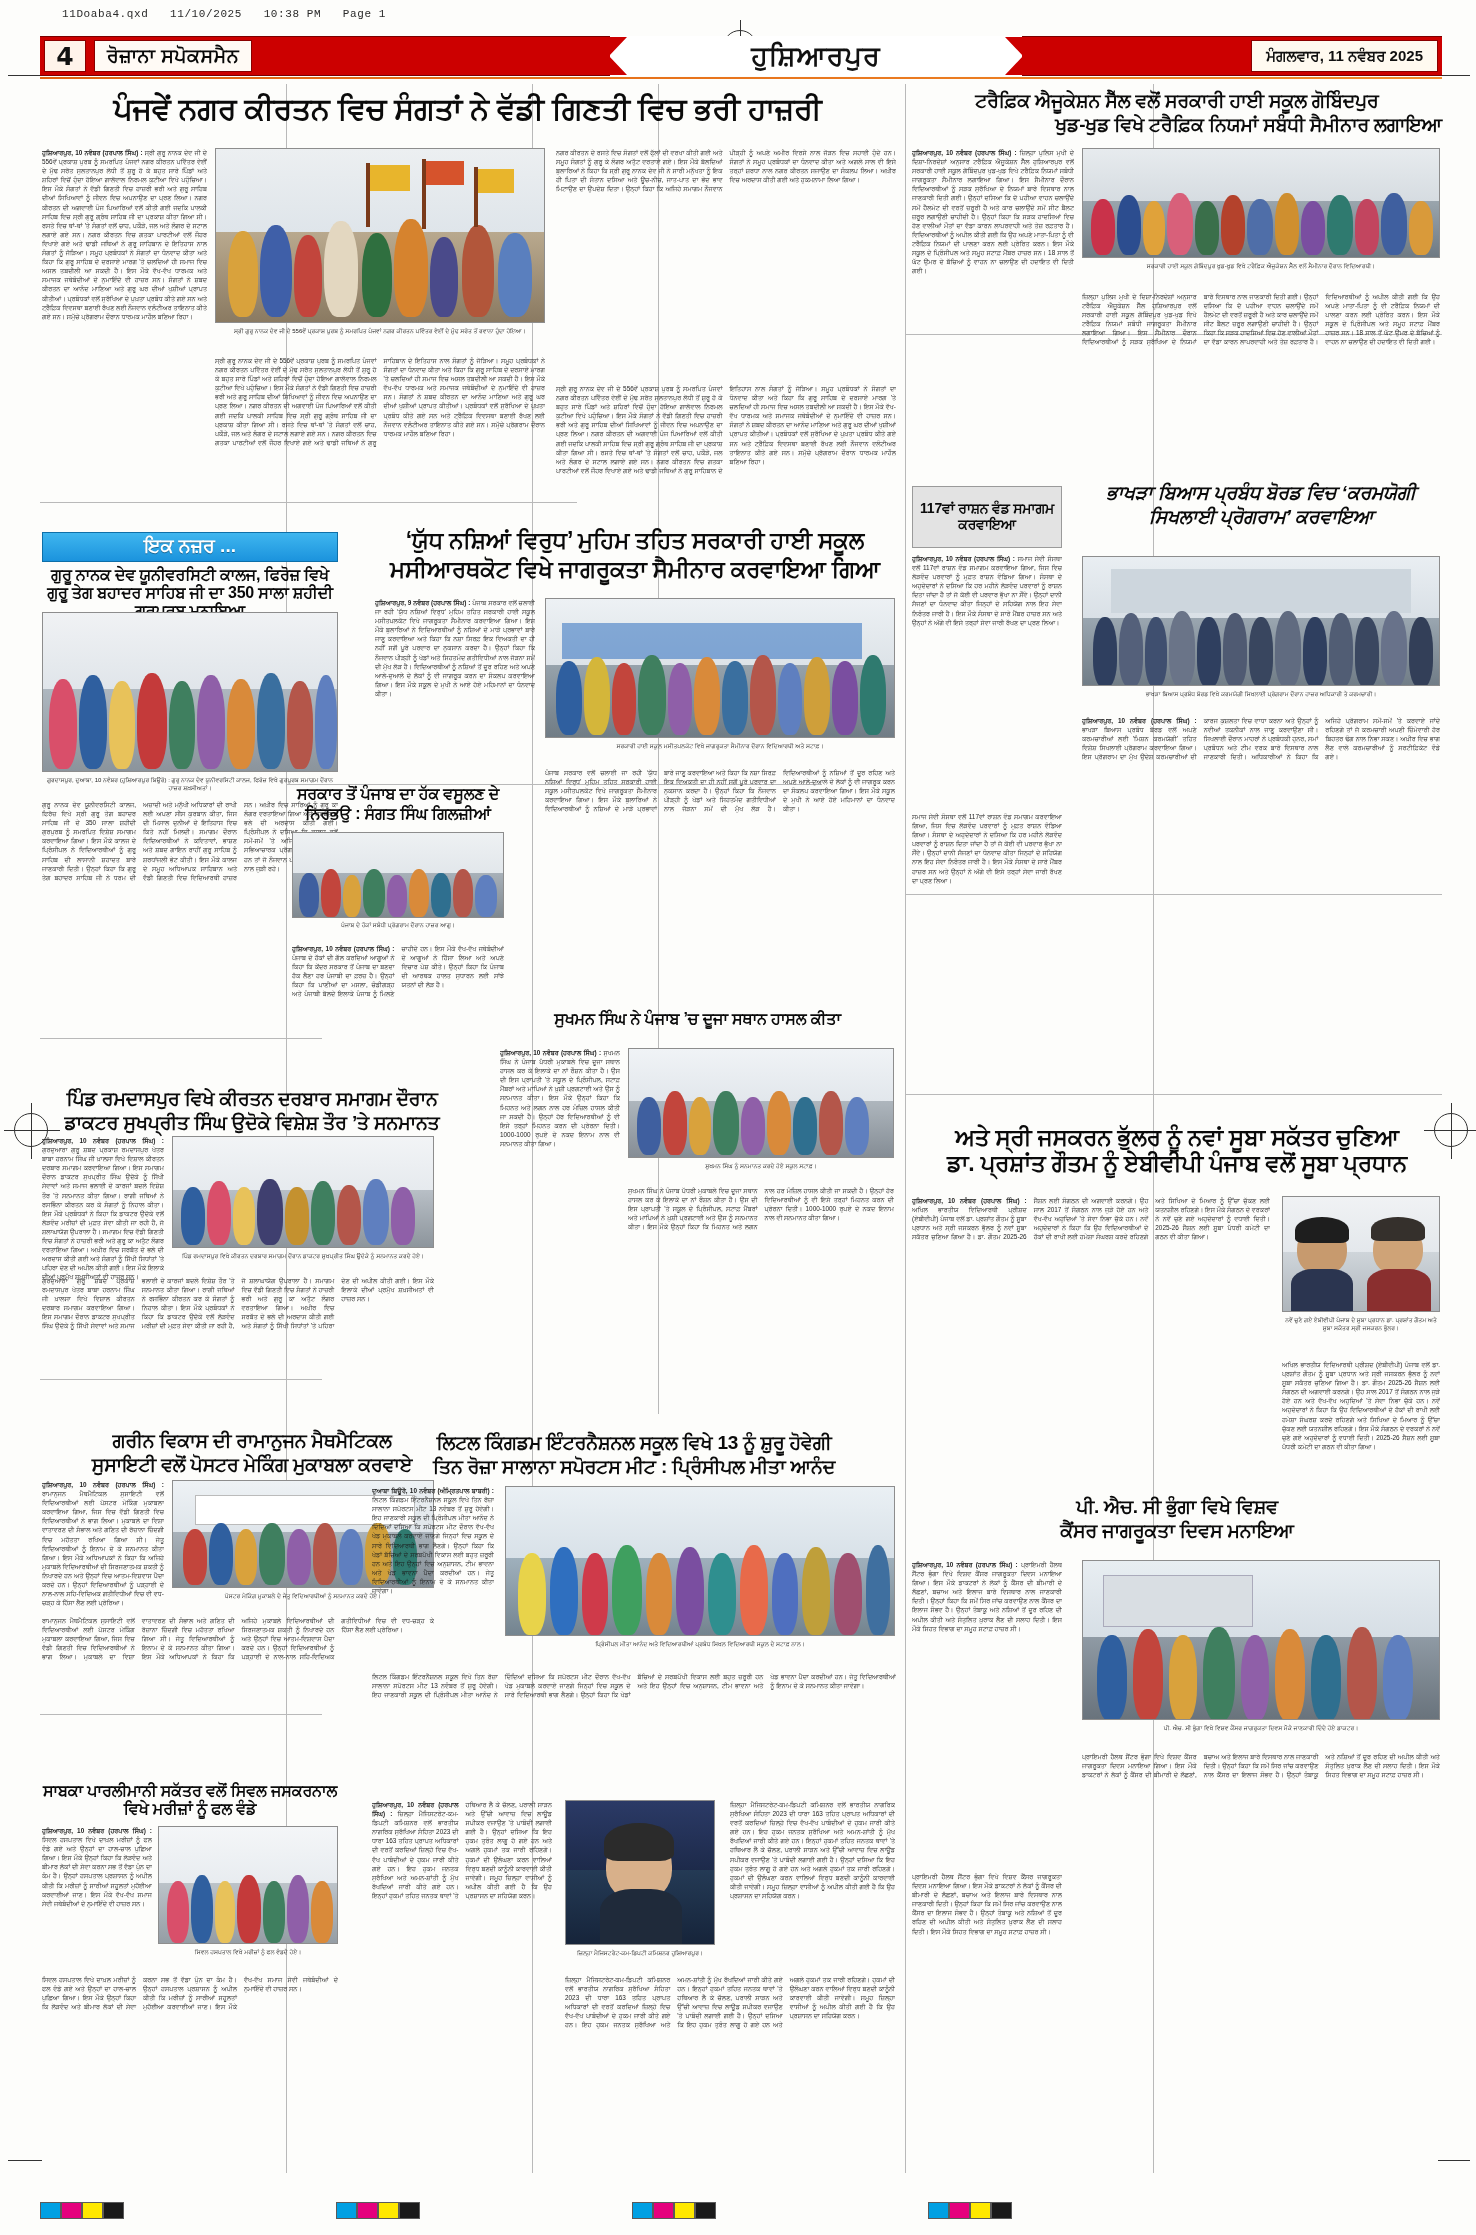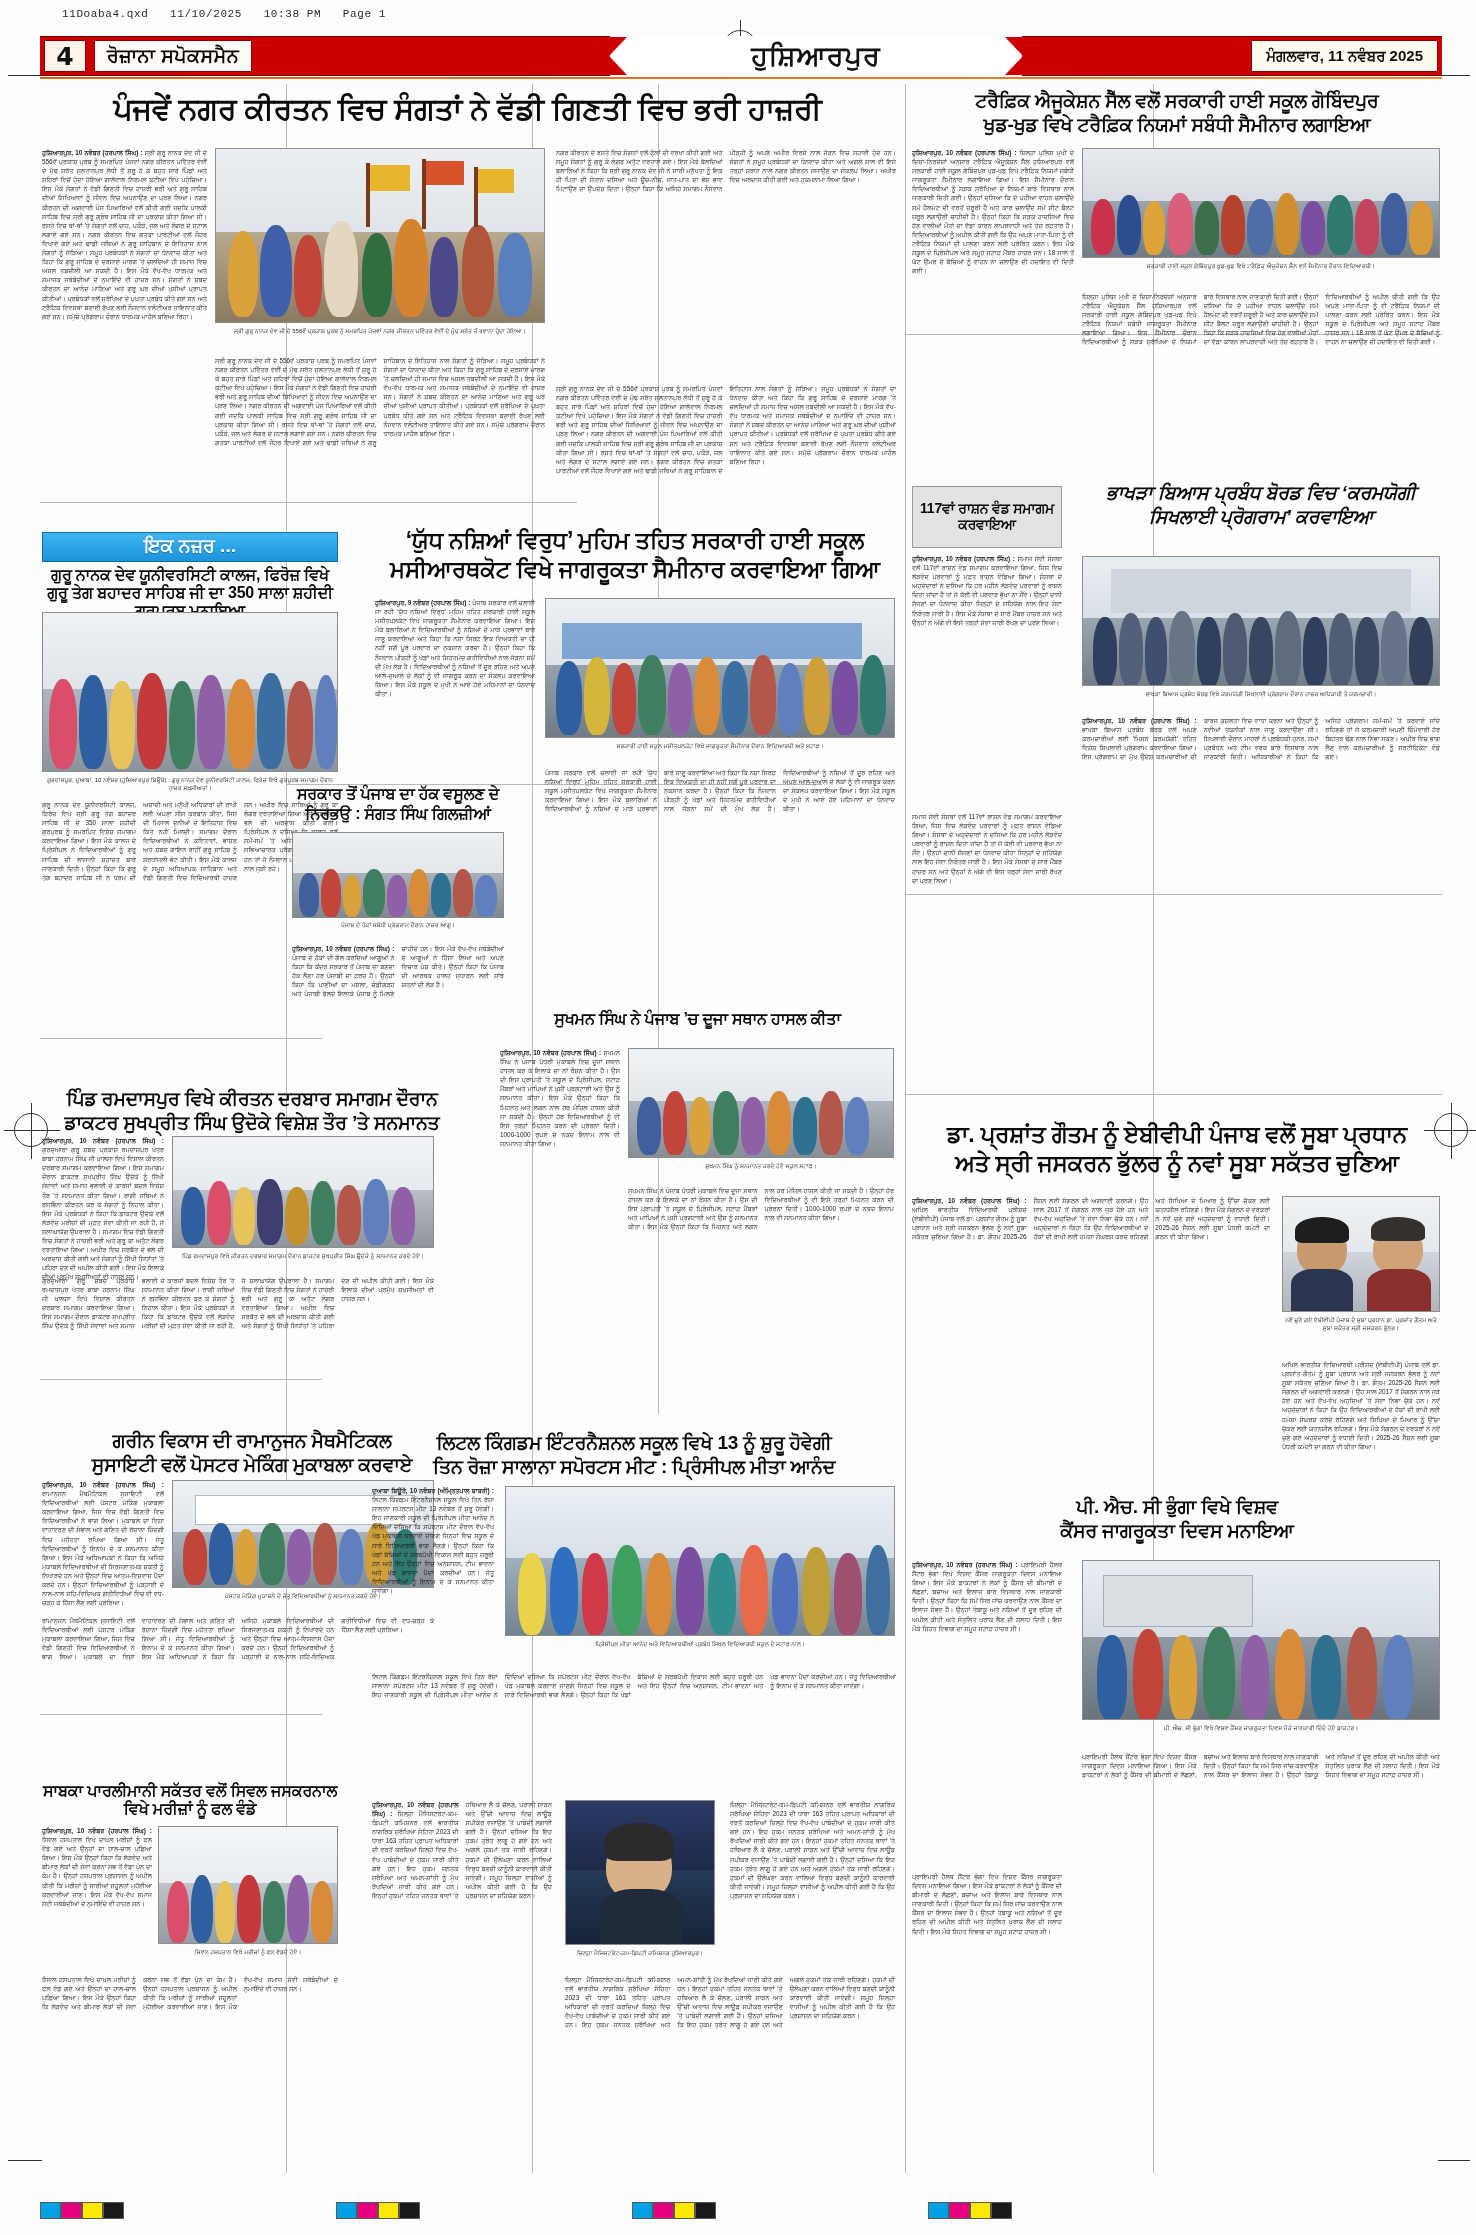--- a/index.html
+++ b/index.html
@@ -311,21 +311,21 @@
   </div>
 
   <div style="position:absolute; left:556px; top:384px; width:340px; height:112px;">
     <div class="body-txt cols2">
       <span>ਸ੍ਰੀ ਗੁਰੂ ਨਾਨਕ ਦੇਵ ਜੀ ਦੇ 556ਵੇਂ ਪ੍ਰਕਾਸ਼ ਪੁਰਬ ਨੂੰ ਸਮਰਪਿਤ ਪੰਜਵਾਂ ਨਗਰ ਕੀਰਤਨ ਪਵਿੱਤਰ ਵੇਈਂ ਦੇ ਮੁੱਢ ਸਰੋਤ ਸੁਲਤਾਨਪੁਰ ਲੋਧੀ ਤੋਂ ਸ਼ੁਰੂ ਹੋ ਕੇ ਬਹੁਤ ਸਾਰੇ ਪਿੰਡਾਂ ਅਤੇ ਸ਼ਹਿਰਾਂ ਵਿਚੋਂ ਹੁੰਦਾ ਹੋਇਆ ਗਾਲੋਵਾਲ ਨਿਰਮਲ ਕੁਟੀਆ ਵਿਖੇ ਪਹੁੰਚਿਆ। ਇਸ ਮੌਕੇ ਸੰਗਤਾਂ ਨੇ ਵੱਡੀ ਗਿਣਤੀ ਵਿਚ ਹਾਜ਼ਰੀ ਭਰੀ ਅਤੇ ਗੁਰੂ ਸਾਹਿਬ ਦੀਆਂ ਸਿਖਿਆਵਾਂ ਨੂੰ ਜੀਵਨ ਵਿਚ ਅਪਨਾਉਣ ਦਾ ਪ੍ਰਣ ਲਿਆ। ਨਗਰ ਕੀਰਤਨ ਦੀ ਅਗਵਾਈ ਪੰਜ ਪਿਆਰਿਆਂ ਵਲੋਂ ਕੀਤੀ ਗਈ ਜਦਕਿ ਪਾਲਕੀ ਸਾਹਿਬ ਵਿਚ ਸ੍ਰੀ ਗੁਰੂ ਗ੍ਰੰਥ ਸਾਹਿਬ ਜੀ ਦਾ ਪ੍ਰਕਾਸ਼ ਕੀਤਾ ਗਿਆ ਸੀ। ਰਸਤੇ ਵਿਚ ਥਾਂ-ਥਾਂ 'ਤੇ ਸੰਗਤਾਂ ਵਲੋਂ ਚਾਹ, ਪਕੌੜੇ, ਜਲ ਅਤੇ ਲੰਗਰ ਦੇ ਸਟਾਲ ਲਗਾਏ ਗਏ ਸਨ। ਨਗਰ ਕੀਰਤਨ ਵਿਚ ਗਤਕਾ ਪਾਰਟੀਆਂ ਵਲੋਂ ਜੌਹਰ ਵਿਖਾਏ ਗਏ ਅਤੇ ਢਾਡੀ ਜਥਿਆਂ ਨੇ ਗੁਰੂ ਸਾਹਿਬਾਨ ਦੇ ਇਤਿਹਾਸ ਨਾਲ ਸੰਗਤਾਂ ਨੂੰ ਜੋੜਿਆ। ਸਮੂਹ ਪ੍ਰਬੰਧਕਾਂ ਨੇ ਸੰਗਤਾਂ ਦਾ ਧੰਨਵਾਦ ਕੀਤਾ ਅਤੇ ਕਿਹਾ ਕਿ ਗੁਰੂ ਸਾਹਿਬ ਦੇ ਦਰਸਾਏ ਮਾਰਗ 'ਤੇ ਚਲਦਿਆਂ ਹੀ ਸਮਾਜ ਵਿਚ ਅਸਲ ਤਬਦੀਲੀ ਆ ਸਕਦੀ ਹੈ। ਇਸ ਮੌਕੇ ਵੱਖ-ਵੱਖ ਧਾਰਮਕ ਅਤੇ ਸਮਾਜਕ ਜਥੇਬੰਦੀਆਂ ਦੇ ਨੁਮਾਇੰਦੇ ਵੀ ਹਾਜ਼ਰ ਸਨ। ਸੰਗਤਾਂ ਨੇ ਸ਼ਬਦ ਕੀਰਤਨ ਦਾ ਆਨੰਦ ਮਾਣਿਆ ਅਤੇ ਗੁਰੂ ਘਰ ਦੀਆਂ ਖੁਸ਼ੀਆਂ ਪ੍ਰਾਪਤ ਕੀਤੀਆਂ। ਪ੍ਰਬੰਧਕਾਂ ਵਲੋਂ ਸੁਰੱਖਿਆ ਦੇ ਪੁਖ਼ਤਾ ਪ੍ਰਬੰਧ ਕੀਤੇ ਗਏ ਸਨ ਅਤੇ ਟ੍ਰੈਫ਼ਿਕ ਵਿਵਸਥਾ ਬਣਾਈ ਰੱਖਣ ਲਈ ਨੌਜਵਾਨ ਵਲੰਟੀਅਰ ਤਾਇਨਾਤ ਕੀਤੇ ਗਏ ਸਨ। ਸਮੁੱਚੇ ਪ੍ਰੋਗਰਾਮ ਦੌਰਾਨ ਧਾਰਮਕ ਮਾਹੌਲ ਬਣਿਆ ਰਿਹਾ।</span>
     </div>
   </div>
 
   <div style="position:absolute; left:912px; top:90px; width:530px;">
     <div class="hl hl-md">ਟਰੈਫ਼ਿਕ ਐਜੂਕੇਸ਼ਨ ਸੈੱਲ ਵਲੋਂ ਸਰਕਾਰੀ ਹਾਈ ਸਕੂਲ ਗੋਬਿੰਦਪੁਰ</div>
-    <div class="hl hl-md" style="margin-top:3px;">ਖੁਡ-ਖੁਡ ਵਿਖੇ ਟਰੈਫ਼ਿਕ ਨਿਯਮਾਂ ਸਬੰਧੀ ਸੈਮੀਨਾਰ ਲਗਾਇਆ</div>
+    <div class="hl hl-md" style="margin-top:3px;text-align:right;">ਖੁਡ-ਖੁਡ ਵਿਖੇ ਟਰੈਫ਼ਿਕ ਨਿਯਮਾਂ ਸਬੰਧੀ ਸੈਮੀਨਾਰ ਲਗਾਇਆ</div>
   </div>
 
   <div style="position:absolute; left:912px; top:148px; width:162px; height:300px;">
     <div class="body-txt">
       <span class="dateline">ਹੁਸ਼ਿਆਰਪੁਰ, 10 ਨਵੰਬਰ (ਹਰਪਾਲ ਸਿੰਘ) :</span>
       <span>ਜ਼ਿਲ੍ਹਾ ਪੁਲਿਸ ਮੁਖੀ ਦੇ ਦਿਸ਼ਾ-ਨਿਰਦੇਸ਼ਾਂ ਅਨੁਸਾਰ ਟਰੈਫ਼ਿਕ ਐਜੂਕੇਸ਼ਨ ਸੈੱਲ ਹੁਸ਼ਿਆਰਪੁਰ ਵਲੋਂ ਸਰਕਾਰੀ ਹਾਈ ਸਕੂਲ ਗੋਬਿੰਦਪੁਰ ਖੁਡ-ਖੁਡ ਵਿਖੇ ਟਰੈਫ਼ਿਕ ਨਿਯਮਾਂ ਸਬੰਧੀ ਜਾਗਰੂਕਤਾ ਸੈਮੀਨਾਰ ਲਗਾਇਆ ਗਿਆ। ਇਸ ਸੈਮੀਨਾਰ ਦੌਰਾਨ ਵਿਦਿਆਰਥੀਆਂ ਨੂੰ ਸੜਕ ਸੁਰੱਖਿਆ ਦੇ ਨਿਯਮਾਂ ਬਾਰੇ ਵਿਸਥਾਰ ਨਾਲ ਜਾਣਕਾਰੀ ਦਿਤੀ ਗਈ। ਉਨ੍ਹਾਂ ਦਸਿਆ ਕਿ ਦੋ ਪਹੀਆ ਵਾਹਨ ਚਲਾਉਂਦੇ ਸਮੇਂ ਹੈਲਮੇਟ ਦੀ ਵਰਤੋਂ ਜ਼ਰੂਰੀ ਹੈ ਅਤੇ ਕਾਰ ਚਲਾਉਂਦੇ ਸਮੇਂ ਸੀਟ ਬੈਲਟ ਜ਼ਰੂਰ ਲਗਾਉਣੀ ਚਾਹੀਦੀ ਹੈ। ਉਨ੍ਹਾਂ ਕਿਹਾ ਕਿ ਸੜਕ ਹਾਦਸਿਆਂ ਵਿਚ ਹੋਣ ਵਾਲੀਆਂ ਮੌਤਾਂ ਦਾ ਵੱਡਾ ਕਾਰਨ ਲਾਪਰਵਾਹੀ ਅਤੇ ਤੇਜ਼ ਰਫ਼ਤਾਰ ਹੈ। ਵਿਦਿਆਰਥੀਆਂ ਨੂੰ ਅਪੀਲ ਕੀਤੀ ਗਈ ਕਿ ਉਹ ਅਪਣੇ ਮਾਤਾ-ਪਿਤਾ ਨੂੰ ਵੀ ਟਰੈਫ਼ਿਕ ਨਿਯਮਾਂ ਦੀ ਪਾਲਣਾ ਕਰਨ ਲਈ ਪ੍ਰੇਰਿਤ ਕਰਨ। ਇਸ ਮੌਕੇ ਸਕੂਲ ਦੇ ਪ੍ਰਿੰਸੀਪਲ ਅਤੇ ਸਮੂਹ ਸਟਾਫ਼ ਮੈਂਬਰ ਹਾਜ਼ਰ ਸਨ। 18 ਸਾਲ ਤੋਂ ਘੱਟ ਉਮਰ ਦੇ ਬੱਚਿਆਂ ਨੂੰ ਵਾਹਨ ਨਾ ਚਲਾਉਣ ਦੀ ਹਦਾਇਤ ਵੀ ਦਿਤੀ ਗਈ।</span>
     </div>
   </div>
 
   <div class="photo" style="position:absolute; left:1082px; top:148px; width:358px; height:110px;">
@@ -687,22 +687,22 @@
     </div>
   </div>
 
   <div style="position:absolute; left:912px; top:812px; width:150px; height:290px;">
     <div class="body-txt">
       <span>ਸਮਾਜ ਸੇਵੀ ਸੰਸਥਾ ਵਲੋਂ 117ਵਾਂ ਰਾਸ਼ਨ ਵੰਡ ਸਮਾਗਮ ਕਰਵਾਇਆ ਗਿਆ, ਜਿਸ ਵਿਚ ਲੋੜਵੰਦ ਪਰਵਾਰਾਂ ਨੂੰ ਮੁਫ਼ਤ ਰਾਸ਼ਨ ਵੰਡਿਆ ਗਿਆ। ਸੰਸਥਾ ਦੇ ਅਹੁਦੇਦਾਰਾਂ ਨੇ ਦਸਿਆ ਕਿ ਹਰ ਮਹੀਨੇ ਲੋੜਵੰਦ ਪਰਵਾਰਾਂ ਨੂੰ ਰਾਸ਼ਨ ਦਿਤਾ ਜਾਂਦਾ ਹੈ ਤਾਂ ਜੋ ਕੋਈ ਵੀ ਪਰਵਾਰ ਭੁੱਖਾ ਨਾ ਸੌਂਵੇ। ਉਨ੍ਹਾਂ ਦਾਨੀ ਸੱਜਣਾਂ ਦਾ ਧੰਨਵਾਦ ਕੀਤਾ ਜਿਨ੍ਹਾਂ ਦੇ ਸਹਿਯੋਗ ਨਾਲ ਇਹ ਸੇਵਾ ਨਿਰੰਤਰ ਜਾਰੀ ਹੈ। ਇਸ ਮੌਕੇ ਸੰਸਥਾ ਦੇ ਸਾਰੇ ਮੈਂਬਰ ਹਾਜ਼ਰ ਸਨ ਅਤੇ ਉਨ੍ਹਾਂ ਨੇ ਅੱਗੇ ਵੀ ਇਸੇ ਤਰ੍ਹਾਂ ਸੇਵਾ ਜਾਰੀ ਰੱਖਣ ਦਾ ਪ੍ਰਣ ਲਿਆ।</span>
     </div>
   </div>
 
   <div style="position:absolute; left:912px; top:1122px; width:530px;">
+    <div class="hl hl-lg" style="margin-top:3px;">ਅਤੇ ਸ੍ਰੀ ਜਸਕਰਨ ਭੁੱਲਰ ਨੂੰ ਨਵਾਂ ਸੂਬਾ ਸਕੱਤਰ ਚੁਣਿਆ</div>
     <div class="hl hl-lg">ਡਾ. ਪ੍ਰਸ਼ਾਂਤ ਗੌਤਮ ਨੂੰ ਏਬੀਵੀਪੀ ਪੰਜਾਬ ਵਲੋਂ ਸੂਬਾ ਪ੍ਰਧਾਨ</div>
-    <div class="hl hl-lg" style="margin-top:3px;">ਅਤੇ ਸ੍ਰੀ ਜਸਕਰਨ ਭੁੱਲਰ ਨੂੰ ਨਵਾਂ ਸੂਬਾ ਸਕੱਤਰ ਚੁਣਿਆ</div>
   </div>
 
   <div style="position:absolute; left:912px; top:1196px; width:358px; height:280px;">
     <div class="body-txt cols3">
       <span class="dateline">ਹੁਸ਼ਿਆਰਪੁਰ, 10 ਨਵੰਬਰ (ਹਰਪਾਲ ਸਿੰਘ) :</span>
       <span>ਅਖਿਲ ਭਾਰਤੀਯ ਵਿਦਿਆਰਥੀ ਪ੍ਰੀਸ਼ਦ (ਏਬੀਵੀਪੀ) ਪੰਜਾਬ ਵਲੋਂ ਡਾ. ਪ੍ਰਸ਼ਾਂਤ ਗੌਤਮ ਨੂੰ ਸੂਬਾ ਪ੍ਰਧਾਨ ਅਤੇ ਸ੍ਰੀ ਜਸਕਰਨ ਭੁੱਲਰ ਨੂੰ ਨਵਾਂ ਸੂਬਾ ਸਕੱਤਰ ਚੁਣਿਆ ਗਿਆ ਹੈ। ਡਾ. ਗੌਤਮ 2025-26 ਸੈਸ਼ਨ ਲਈ ਸੰਗਠਨ ਦੀ ਅਗਵਾਈ ਕਰਨਗੇ। ਉਹ ਸਾਲ 2017 ਤੋਂ ਸੰਗਠਨ ਨਾਲ ਜੁੜੇ ਹੋਏ ਹਨ ਅਤੇ ਵੱਖ-ਵੱਖ ਅਹੁਦਿਆਂ 'ਤੇ ਸੇਵਾ ਨਿਭਾ ਚੁੱਕੇ ਹਨ। ਨਵੇਂ ਅਹੁਦੇਦਾਰਾਂ ਨੇ ਕਿਹਾ ਕਿ ਉਹ ਵਿਦਿਆਰਥੀਆਂ ਦੇ ਹੱਕਾਂ ਦੀ ਰਾਖੀ ਲਈ ਹਮੇਸ਼ਾ ਸੰਘਰਸ਼ ਕਰਦੇ ਰਹਿਣਗੇ ਅਤੇ ਸਿਖਿਆ ਦੇ ਮਿਆਰ ਨੂੰ ਉੱਚਾ ਚੁੱਕਣ ਲਈ ਯਤਨਸ਼ੀਲ ਰਹਿਣਗੇ। ਇਸ ਮੌਕੇ ਸੰਗਠਨ ਦੇ ਵਰਕਰਾਂ ਨੇ ਨਵੇਂ ਚੁਣੇ ਗਏ ਅਹੁਦੇਦਾਰਾਂ ਨੂੰ ਵਧਾਈ ਦਿਤੀ। 2025-26 ਸੈਸ਼ਨ ਲਈ ਸੂਬਾ ਪੱਧਰੀ ਕਮੇਟੀ ਦਾ ਗਠਨ ਵੀ ਕੀਤਾ ਗਿਆ।</span>
     </div>
   </div>
 
   <div class="photo" style="position:absolute; left:1282px; top:1196px; width:158px; height:116px;">

